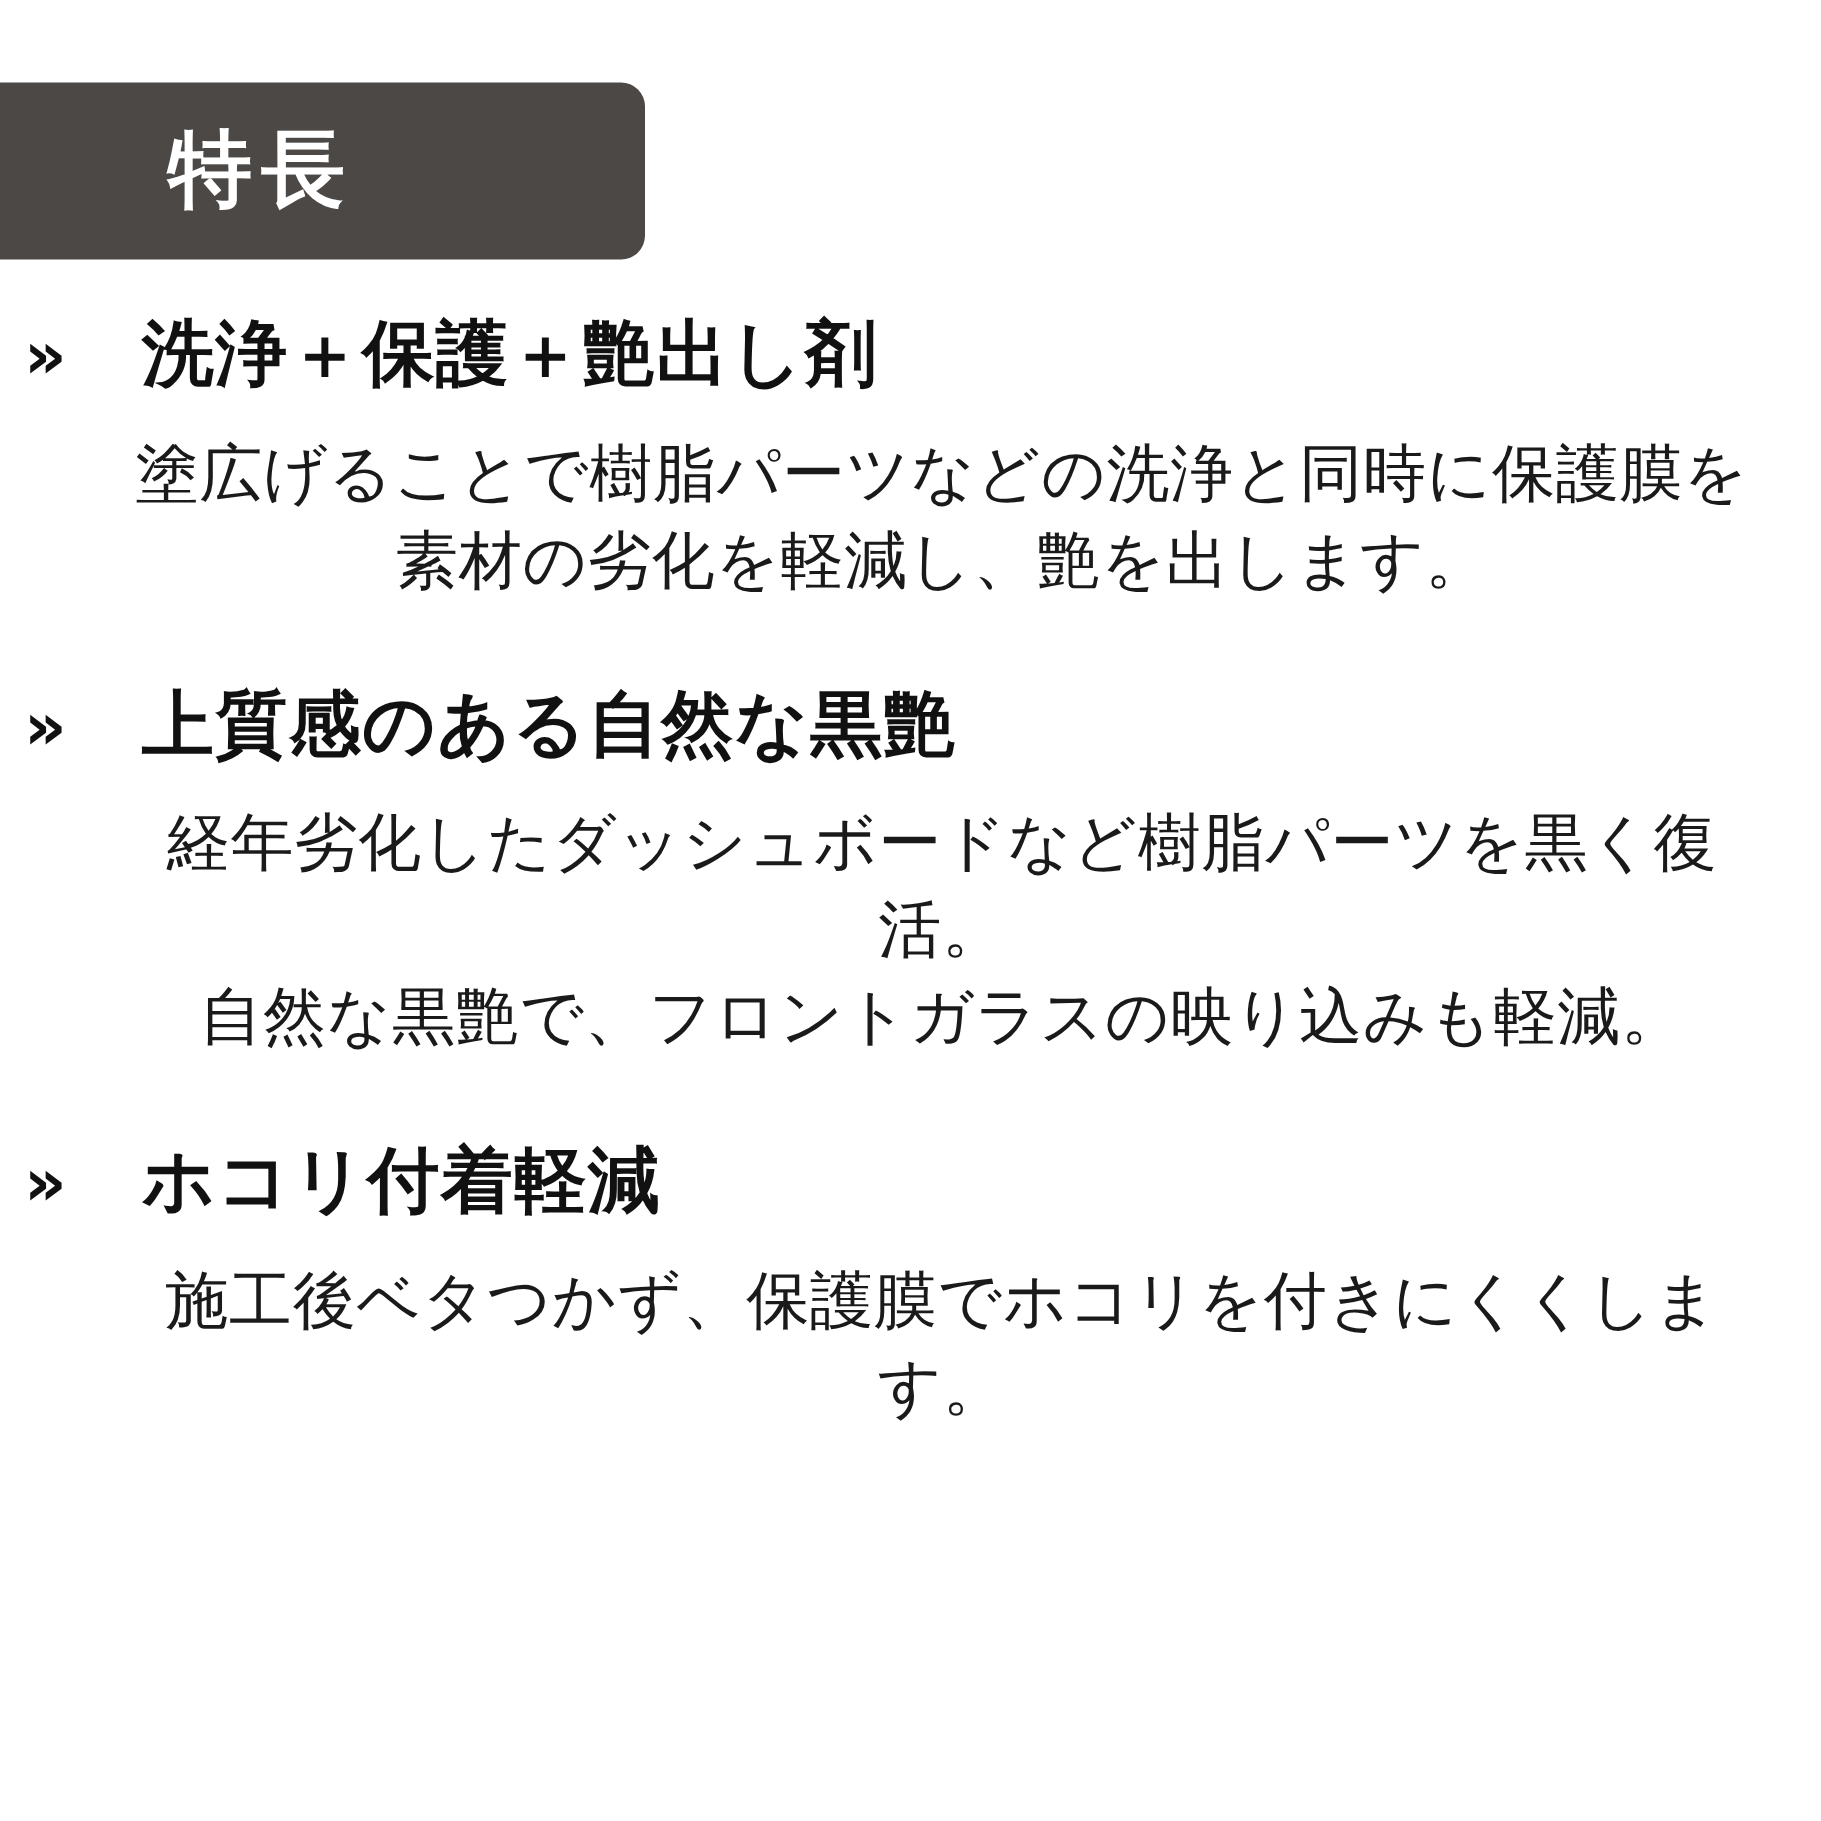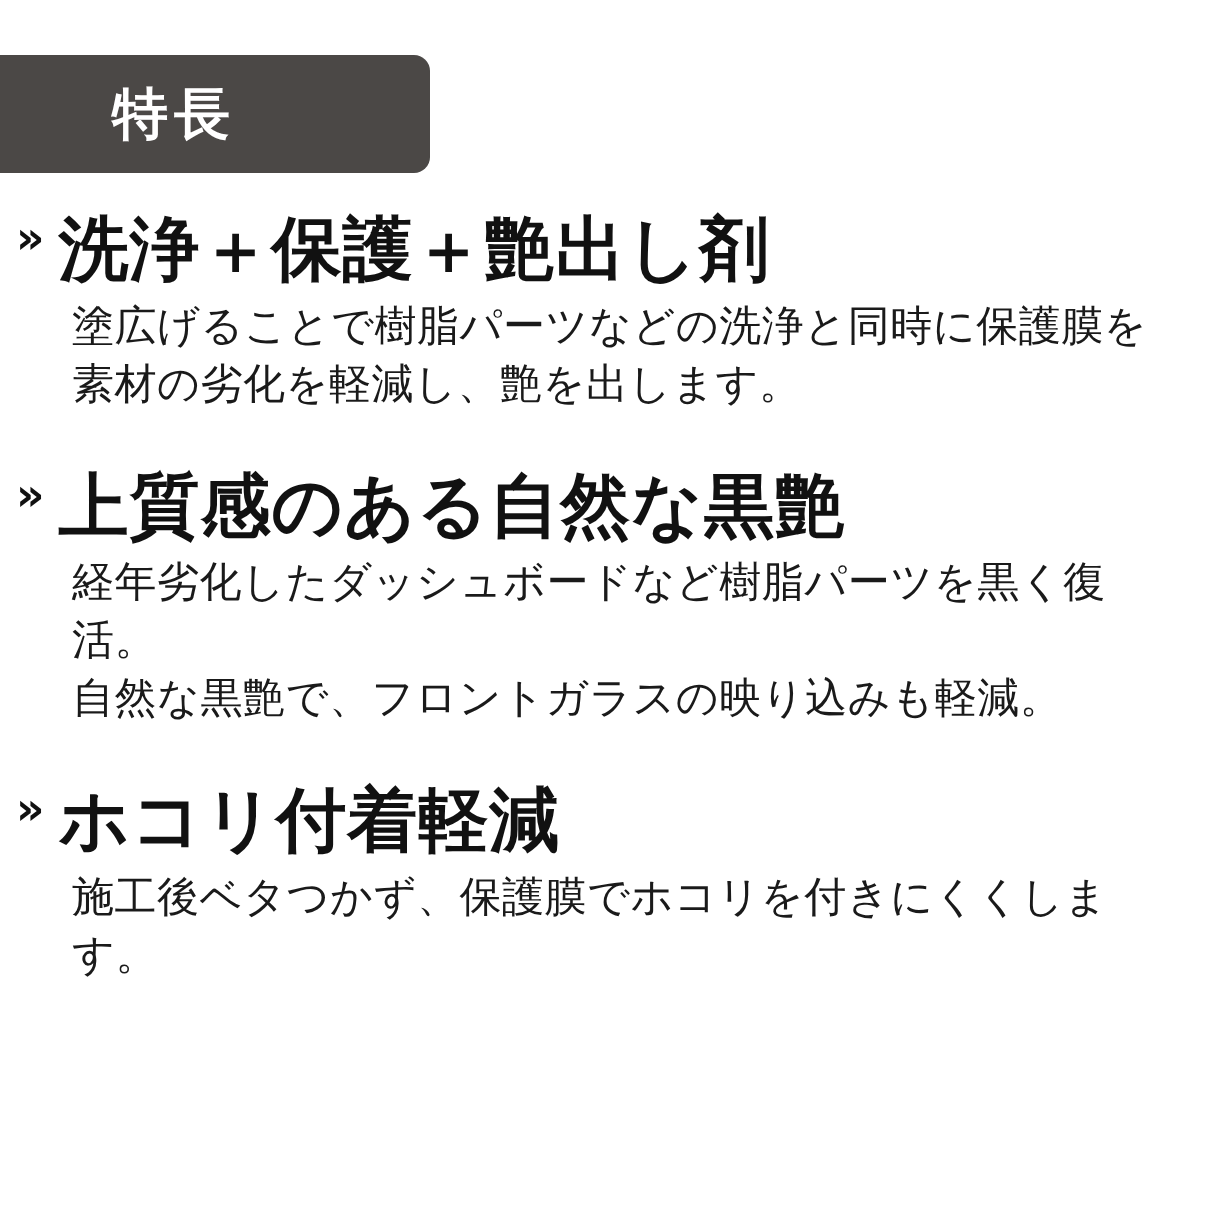--- a/index.html
+++ b/index.html
@@ -64,30 +64,32 @@
   .chevrons {
     font-size: 44px;
     font-weight: 700;
     line-height: 1.18;
     color: #111111;
     margin-right: 14px;
     flex: 0 0 auto;
     transform: translateY(4px);
   }
   .feature-title {
-    font-size: 70px;
+    font-size: 48px;
     font-weight: 700;
     line-height: 1.18;
     letter-spacing: 1px;
     color: #111111;
+    margin-left: 36px;
   }
   .feature-body {
     padding-left: 72px;
     padding-right: 30px;
-    margin-top: 6px;
+    margin-top: 22px;
+    text-align: center;
   }
   .feature-body p {
     margin: 0;
     font-size: 42px;
     line-height: 1.38;
     letter-spacing: 0.5px;
     color: #1a1a1a;
     font-weight: 400;
   }
 </style>

